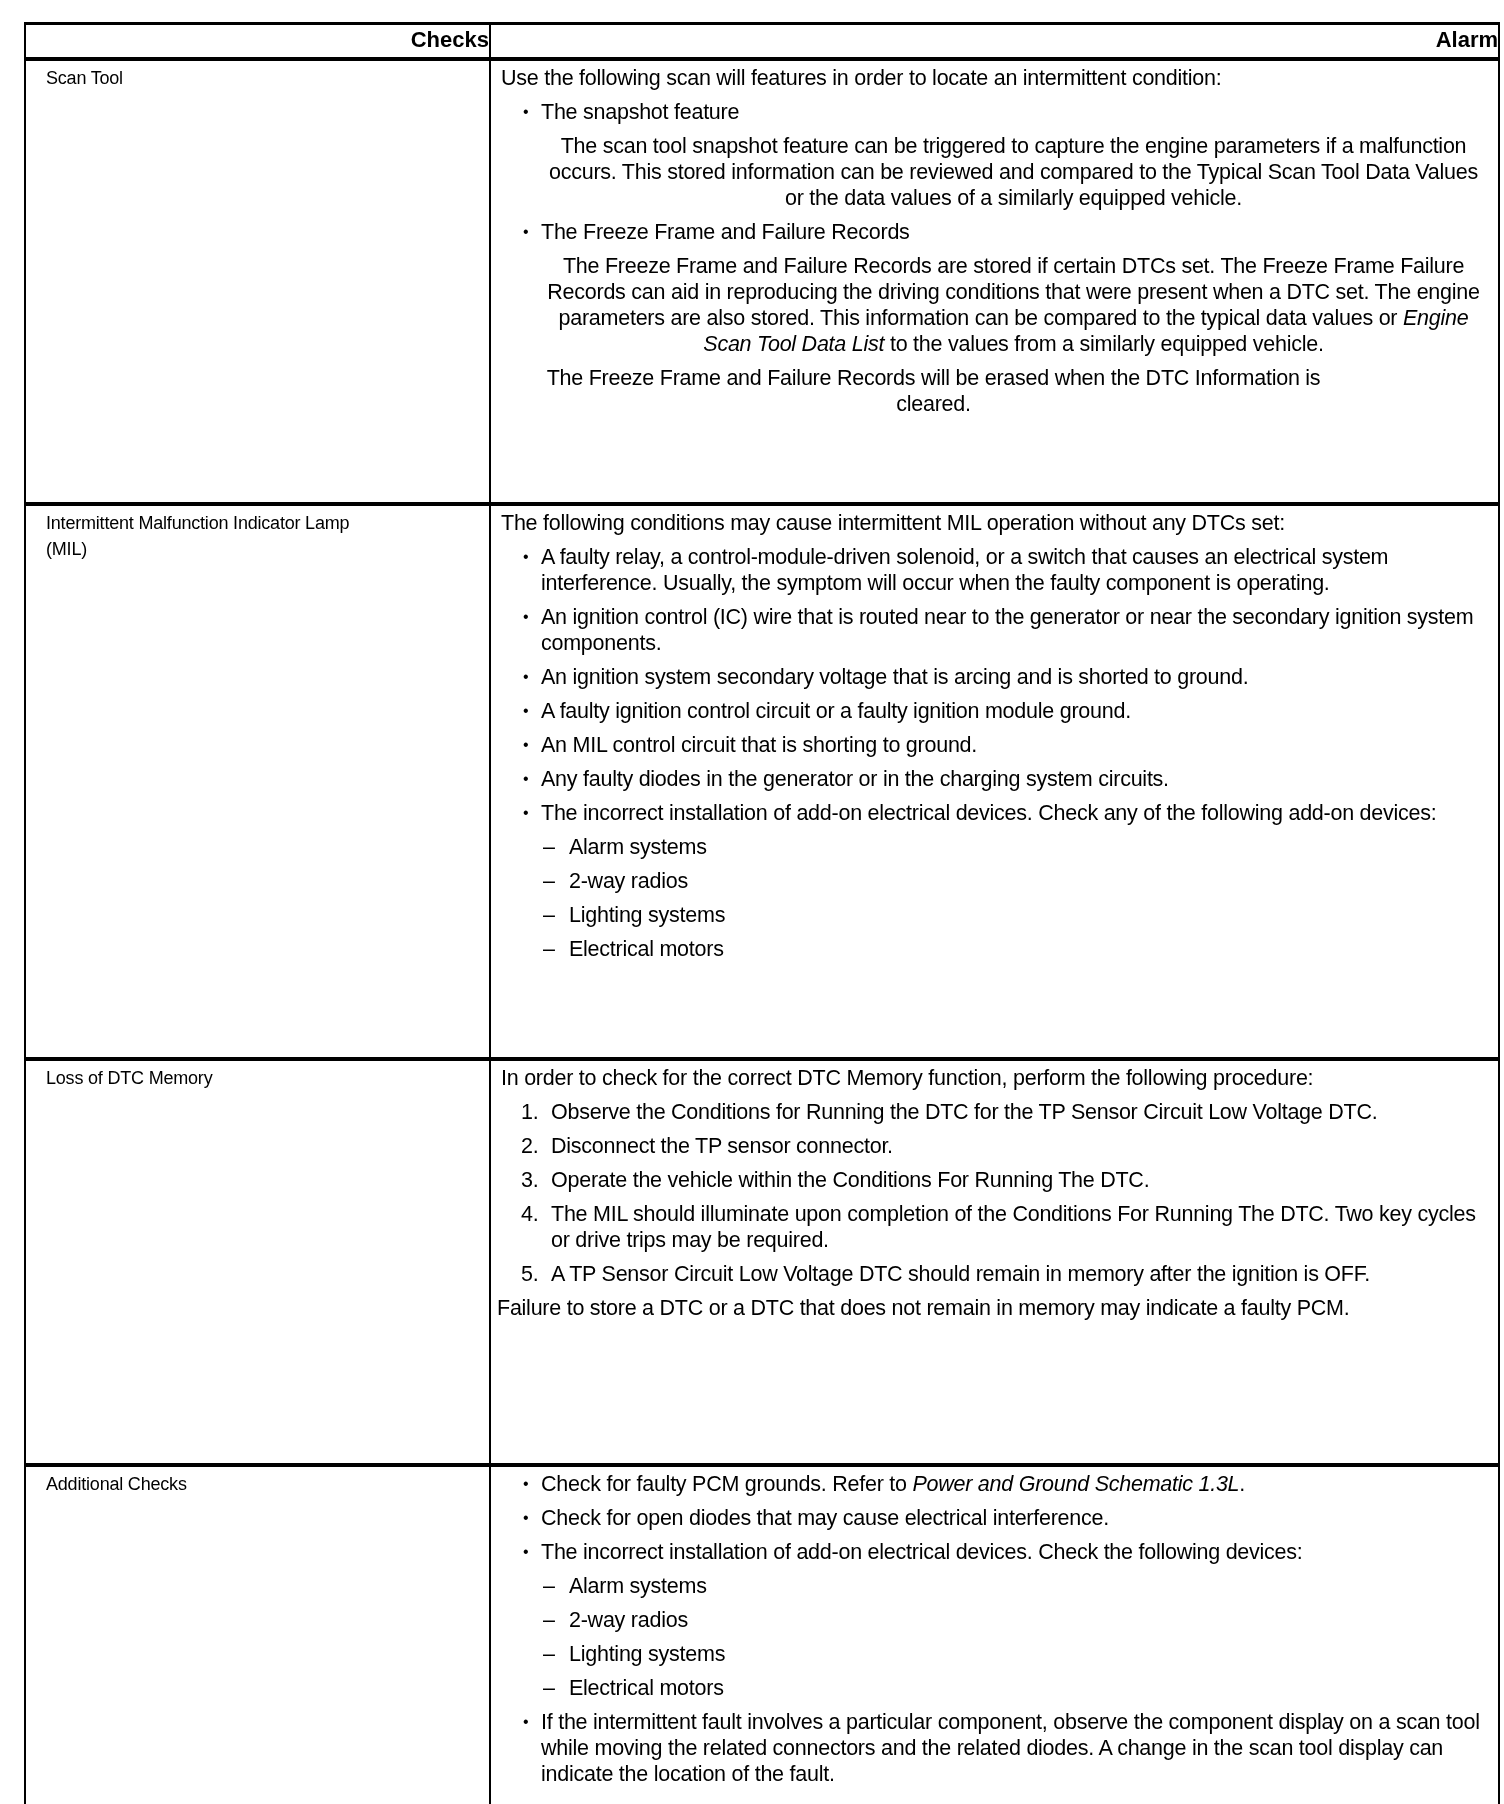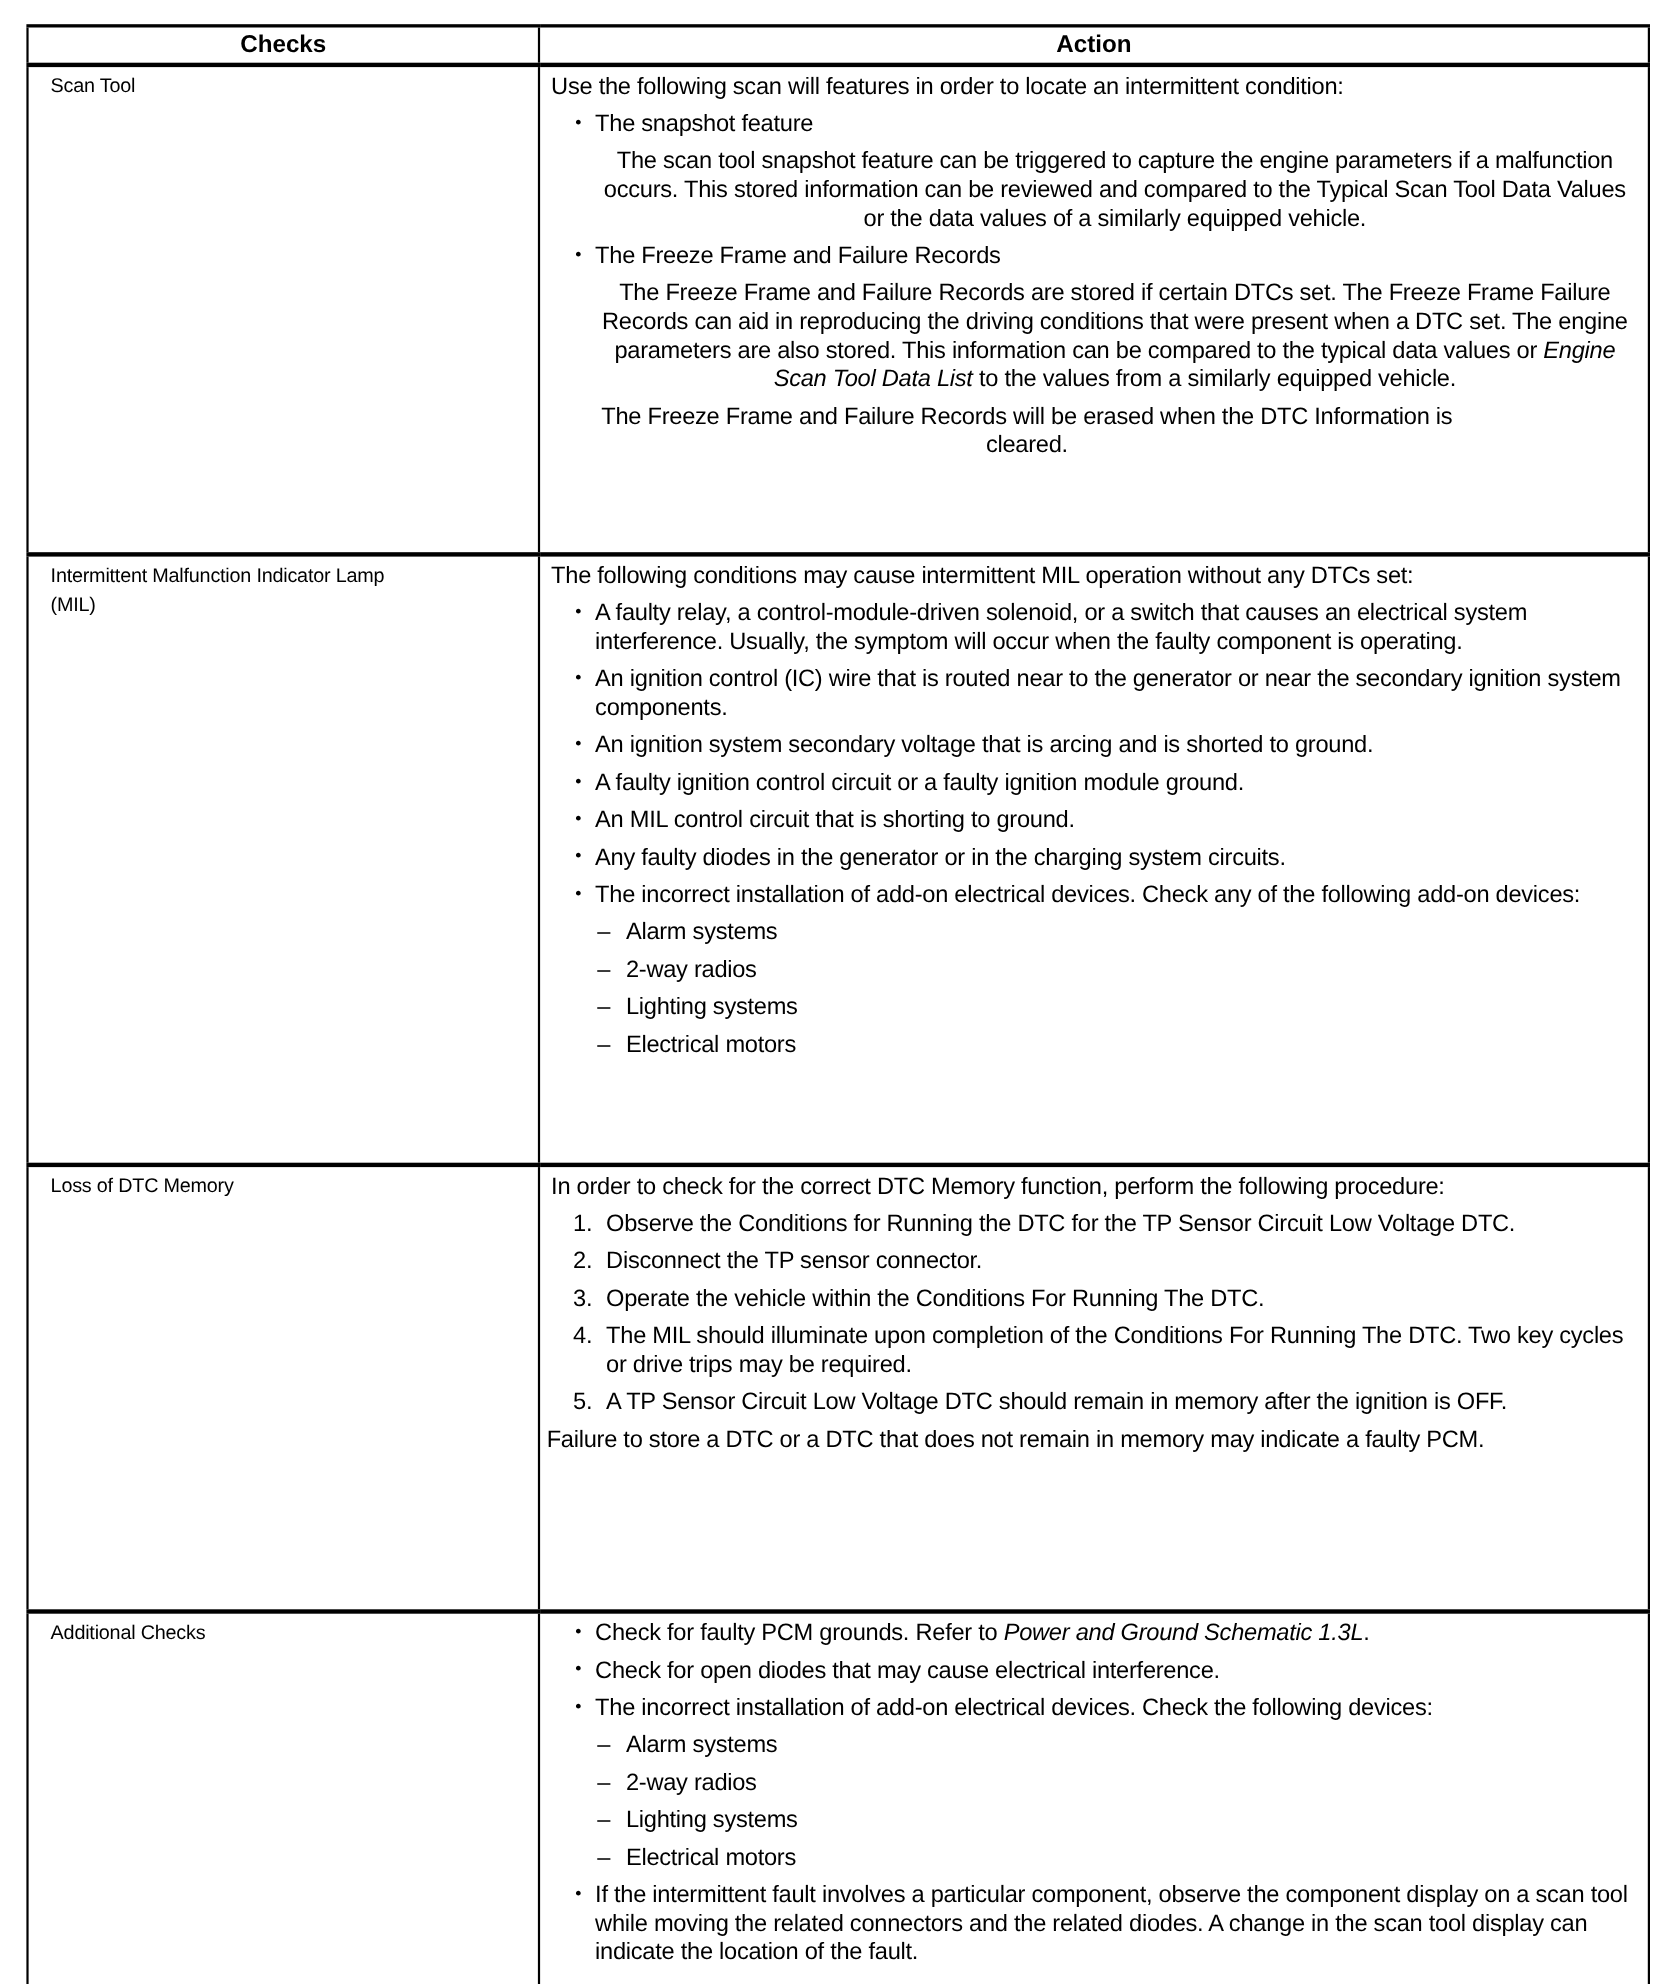--- a/index.html
+++ b/index.html
@@ -12,21 +12,21 @@
     border-collapse: collapse; table-layout: fixed;
     font-family: "Liberation Sans", sans-serif;
   }
   .doc-table col.c1 { width: 465px; }
   .doc-table col.c2 { width: 1009px; }
   .doc-table th, .doc-table td {
     border-left: 2px solid #000; border-right: 2px solid #000;
     vertical-align: top; padding: 0;
   }
   .doc-table th {
-    font-weight: bold; font-size: 22px; text-align: center;
+    font-weight: bold; font-size: 22px; text-align: right;
     height: 32px; line-height: 30px;
     border-top: 3px solid #000; border-bottom: 4px solid #000;
   }
   .doc-table td { border-bottom: 4px solid #000; }
   .check-cell {
     font-size: 18px; line-height: 26px; padding: 4px 14px 0 20px !important;
     letter-spacing: -0.2px;
   }
   .action-cell {
     font-size: 21.5px; line-height: 26px; padding: 4px 12px 6px 10px !important;
@@ -53,21 +53,21 @@
 <body>
 
 <table class="doc-table">
   <colgroup>
       <col class="c1">
       <col class="c2">
     </colgroup>
   <thead>
     <tr>
       <th>Checks</th>
-      <th>Action</th>
+      <th>Alarm</th>
     </tr>
   </thead>
   <tbody>
 
     <tr class="row-scan">
       <td class="check-cell">Scan Tool</td>
       <td class="action-cell">
         <div class="p">Use the following scan will features in order to locate an intermittent condition:</div>
         <div class="bullet">
           <span class="mark">•</span>

